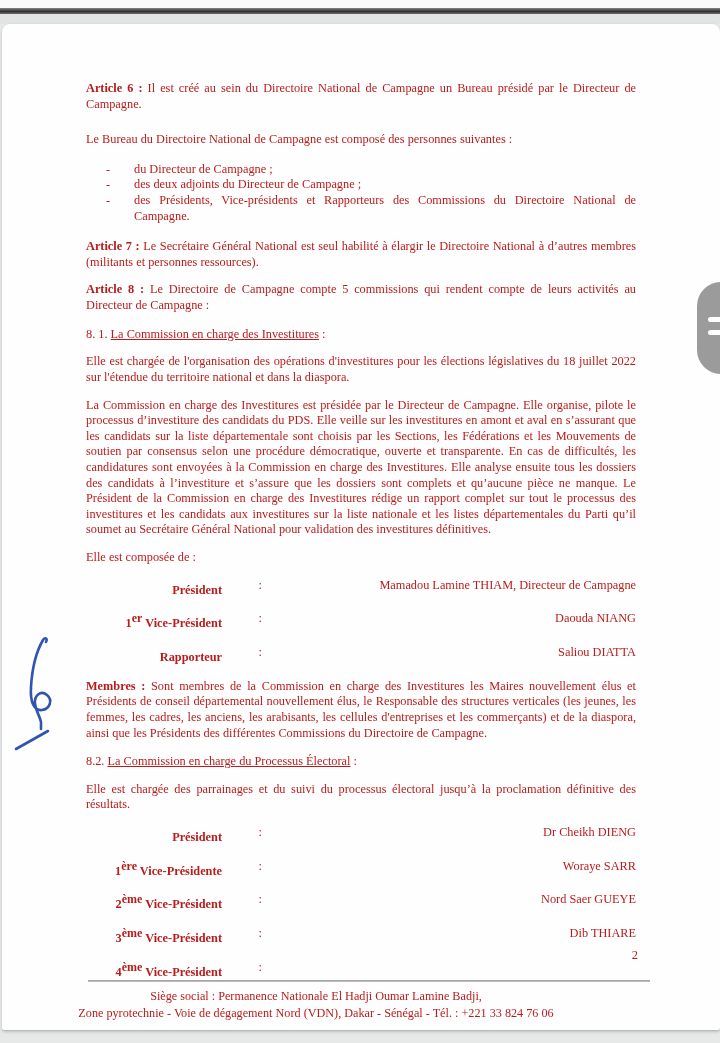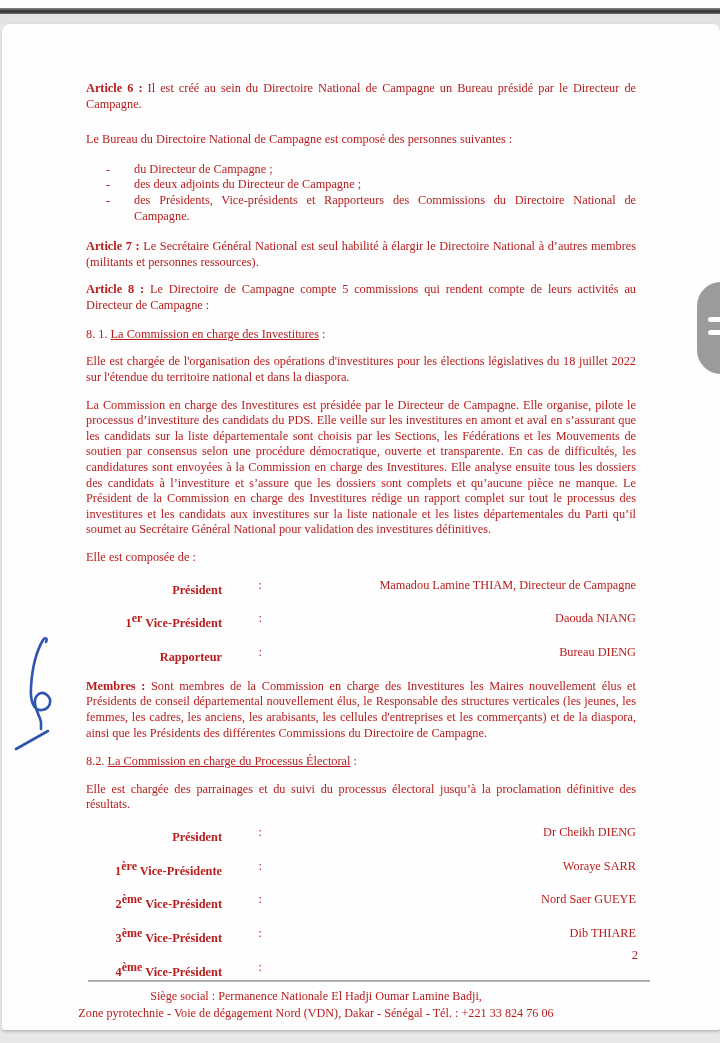--- a/index.html
+++ b/index.html
@@ -86,21 +86,21 @@
           <span class="rvalue">Mamadou Lamine THIAM, Directeur de Campagne</span>
         </div>
         <div class="row">
           <span class="rlabel"><span>1</span><sup>er</sup><span> Vice-Président</span></span>
           <span class="rcolon">:</span>
           <span class="rvalue">Daouda NIANG</span>
         </div>
         <div class="row">
           <span class="rlabel"><span>Rapporteur</span><sup></sup><span></span></span>
           <span class="rcolon">:</span>
-          <span class="rvalue">Bureau DIENG</span>
+          <span class="rvalue">Saliou DIATTA</span>
         </div>
       </div>
 
       <p class="para"><b class="lead">Membres :</b><span> Sont membres de la Commission en charge des Investitures les Maires nouvellement élus et Présidents de conseil départemental nouvellement élus, le Responsable des structures verticales (les jeunes, les femmes, les cadres, les anciens, les arabisants, les cellules d'entreprises et les commerçants) et de la diaspora, ainsi que les Présidents des différentes Commissions du Directoire de Campagne.</span></p>
 
       <p class="heading"><span>8.2. </span><span class="u">La Commission en charge du Processus Électoral</span><span> :</span></p>
 
       <p class="para">Elle est chargée des parrainages et du suivi du processus électoral jusqu’à la proclamation définitive des résultats.</p>
 
       <div class="roster">

